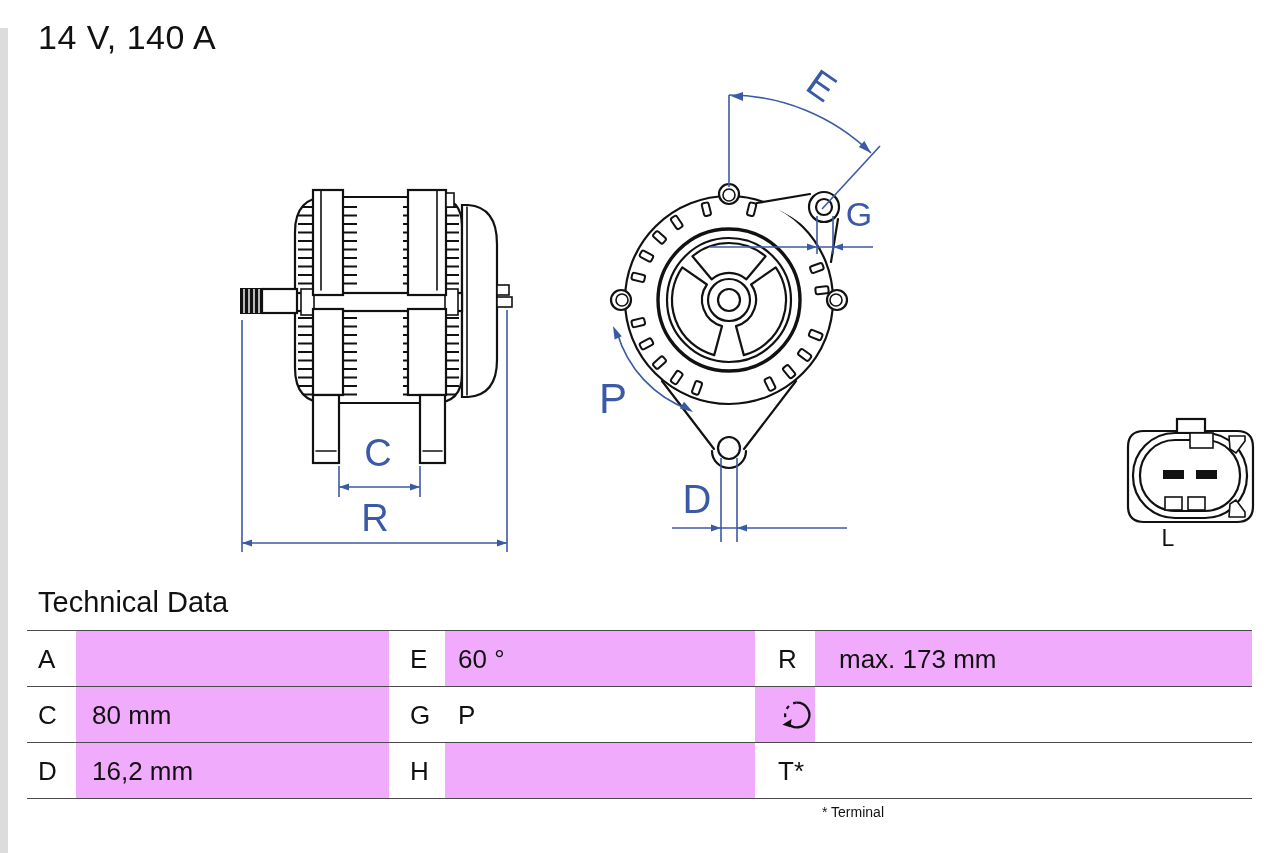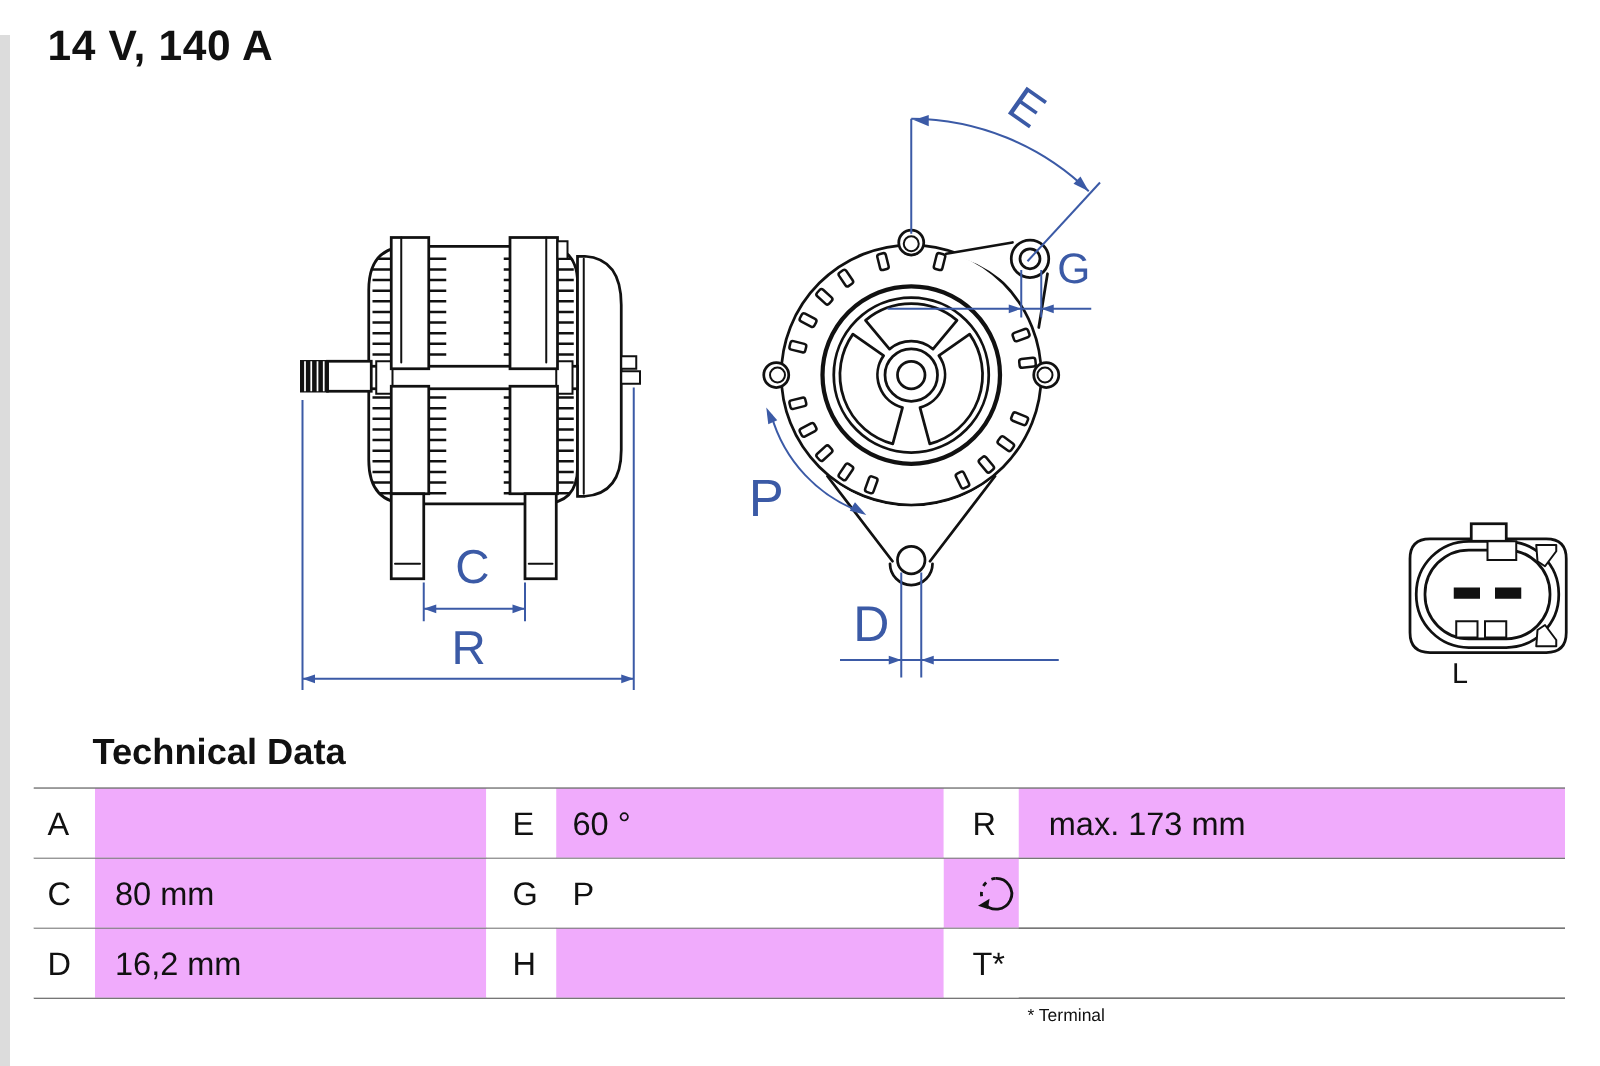--- a/index.html
+++ b/index.html
@@ -1,34 +1,34 @@
 <!DOCTYPE html>
 <html><head>
 <meta charset="utf-8">
 <style>
   html,body{margin:0;padding:0;}
   body{
     width:1280px;height:853px;background:#ffffff;position:relative;
     font-family:"Liberation Sans",sans-serif;color:#111;overflow:hidden;
   }
   .edge-strip{position:absolute;left:0;top:28px;width:8px;height:825px;background:#dcdcdc;}
-  .page-title{position:absolute;left:38px;top:18px;font-size:34px;font-weight:700;letter-spacing:.5px;}
+  .page-title{position:absolute;left:38px;top:18px;font-size:34px;font-weight:400;letter-spacing:.5px;}
   #drawing{position:absolute;left:0;top:0;}
   
   .ln{stroke:#111;stroke-width:2.2;fill:none;stroke-linecap:round;}
   .lnw{stroke:#111;stroke-width:2.2;fill:#fff;}
   .fill-w{fill:#fff;stroke:none;}
   .thick{stroke-width:3.4;}
   .thin{stroke-width:1.6;}
   .dim{stroke:#3b5aa6;stroke-width:1.6;fill:none;}
   .dim-arrow{fill:#3b5aa6;stroke:none;}
   .dim-label{fill:#3b5aa6;font-family:"Liberation Sans",sans-serif;font-weight:400;}
   .black-label{fill:#111;font-family:"Liberation Sans",sans-serif;}
   
-  .td-head{position:absolute;left:38px;top:586px;font-size:29px;font-weight:700;margin-left:36px;}
+  .td-head{position:absolute;left:38px;top:586px;font-size:29px;font-weight:400;}
   .tech-table{position:absolute;left:27px;top:630px;width:1225px;}
   .trow{display:grid;grid-template-columns:49px 313px 56px 310px 60px 437px;height:55px;border-top:1px solid #4a4a4a;}
   .trow:last-child{border-bottom:1px solid #4a4a4a;}
   .cell{display:flex;align-items:center;font-size:26px;line-height:1;}
   .lab{background:#fff;}
   .val{background:#f0abfc;text-align:right;}
   .trow .cell:nth-child(1){padding-left:11px;}
   .trow .cell:nth-child(2){padding-left:16px;}
   .trow .cell:nth-child(3){padding-left:21px;}
   .trow .cell:nth-child(4){padding-left:13px;}

